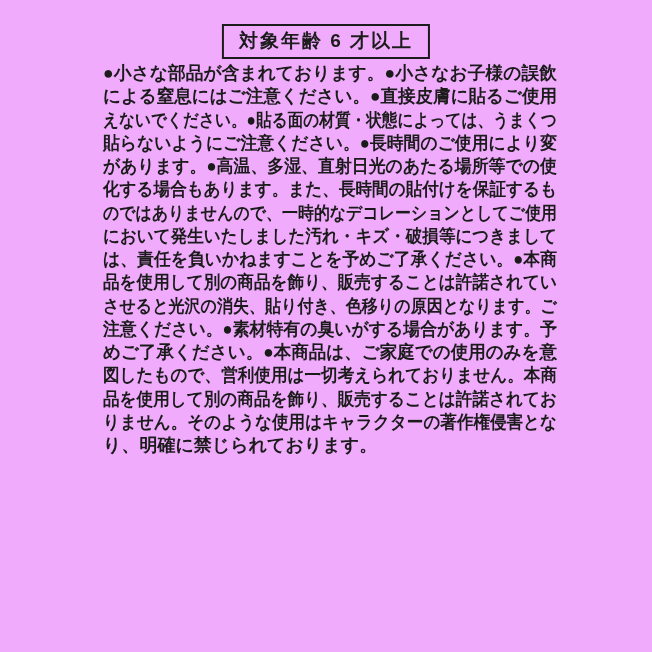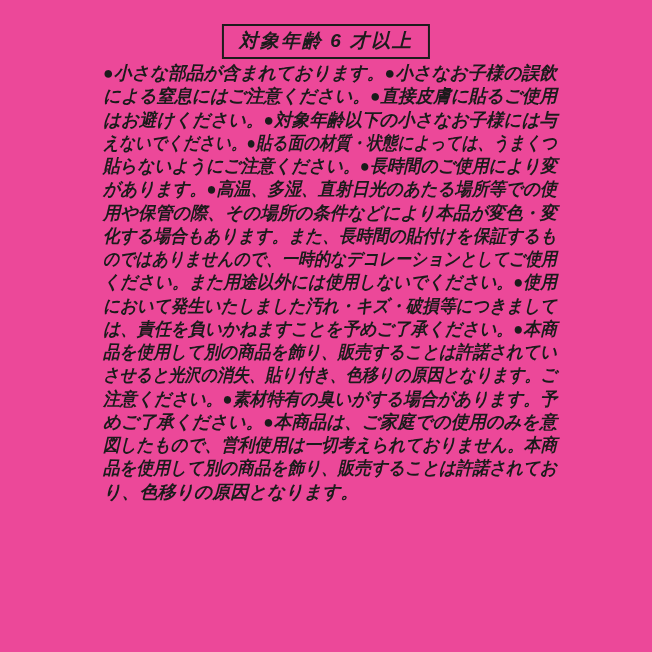--- a/index.html
+++ b/index.html
@@ -4,25 +4,24 @@
 <style>
   html, body {
     margin: 0;
     padding: 0;
     background: #ffffff;
   }
   .page {
     position: relative;
     width: 652px;
     height: 652px;
-    background: #ec4899;
+    background: #f0abfc;
     font-family: "Liberation Sans", sans-serif;
     color: #1c1c1c;
     overflow: hidden;
-    font-style: italic;
   }
   .age-box {
     position: absolute;
     top: 24px;
     left: 50%;
     transform: translateX(-50%);
     border: 2px solid #1c1c1c;
     padding: 2px 15px 3px 15px;
     white-space: nowrap;
   }
@@ -58,32 +57,30 @@
 
 <div class="page">
 
   <div class="age-box">
     <span class="age-text">対象年齢 6 才以上</span>
   </div>
 
   <div class="notice">
     <div class="line"><span class="fitline" style="transform: scaleX(0.987695);">●小さな部品が含まれております。●小さなお子様の誤飲</span></div>
     <div class="line"><span class="fitline" style="transform: scaleX(0.973498);">による窒息にはご注意ください。●直接皮膚に貼るご使用</span></div>
-    <div class="line"><span class="fitline" style="transform: scaleX(0.973498);">はお避けください。●対象年齢以下の小さなお子様には与</span></div>
     <div class="line"><span class="fitline" style="transform: scaleX(0.86825);">えないでください。●貼る面の材質・状態によっては、うまくつ</span></div>
     <div class="line"><span class="fitline" style="transform: scaleX(0.934878);">貼らないようにご注意ください。●長時間のご使用により変</span></div>
     <div class="line"><span class="fitline" style="transform: scaleX(0.938956);">があります。●高温、多湿、直射日光のあたる場所等での使</span></div>
-    <div class="line"><span class="fitline" style="transform: scaleX(0.960561);">用や保管の際、その場所の条件などにより本品が変色・変</span></div>
     <div class="line"><span class="fitline" style="transform: scaleX(0.922149);">化する場合もあります。また、長時間の貼付けを保証するも</span></div>
     <div class="line"><span class="fitline" style="transform: scaleX(0.885233);">のではありませんので、一時的なデコレーションとしてご使用</span></div>
-    <div class="line"><span class="fitline" style="transform: scaleX(0.934878);">ください。また用途以外には使用しないでください。●使用</span></div>
     <div class="line"><span class="fitline" style="transform: scaleX(0.918999);">において発生いたしました汚れ・キズ・破損等につきまして</span></div>
     <div class="line"><span class="fitline" style="transform: scaleX(0.934878);">は、責任を負いかねますことを予めご了承ください。●本商</span></div>
     <div class="line"><span class="fitline" style="transform: scaleX(0.922149);">品を使用して別の商品を飾り、販売することは許諾されてい</span></div>
     <div class="line"><span class="fitline" style="transform: scaleX(0.889624);">させると光沢の消失、貼り付き、色移りの原因となります。ご</span></div>
     <div class="line"><span class="fitline" style="transform: scaleX(0.936505);">注意ください。●素材特有の臭いがする場合があります。予</span></div>
     <div class="line"><span class="fitline" style="transform: scaleX(0.973498);">めご了承ください。●本商品は、ご家庭での使用のみを意</span></div>
     <div class="line"><span class="fitline" style="transform: scaleX(0.922149);">図したもので、営利使用は一切考えられておりません。本商</span></div>
     <div class="line"><span class="fitline" style="transform: scaleX(0.922149);">品を使用して別の商品を飾り、販売することは許諾されてお</span></div>
-    <div class="line"><span>り、色移りの原因となります。</span></div>
+    <div class="line"><span class="fitline" style="transform: scaleX(0.919785);">りません。そのような使用はキャラクターの著作権侵害とな</span></div>
+    <div class="line"><span>り、明確に禁じられております。</span></div>
   </div>
 
 </div>
 
 </body></html>

